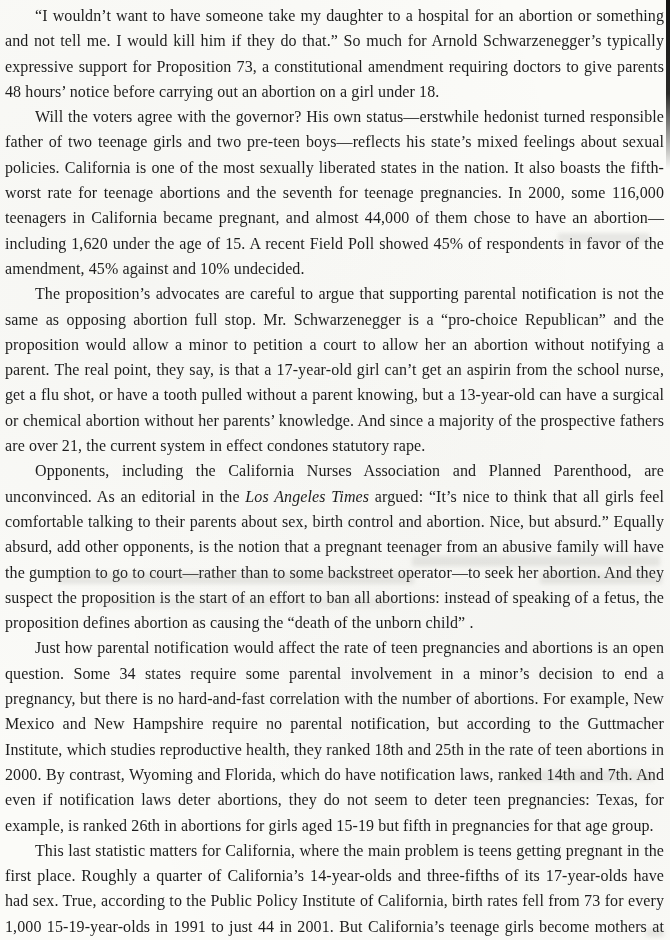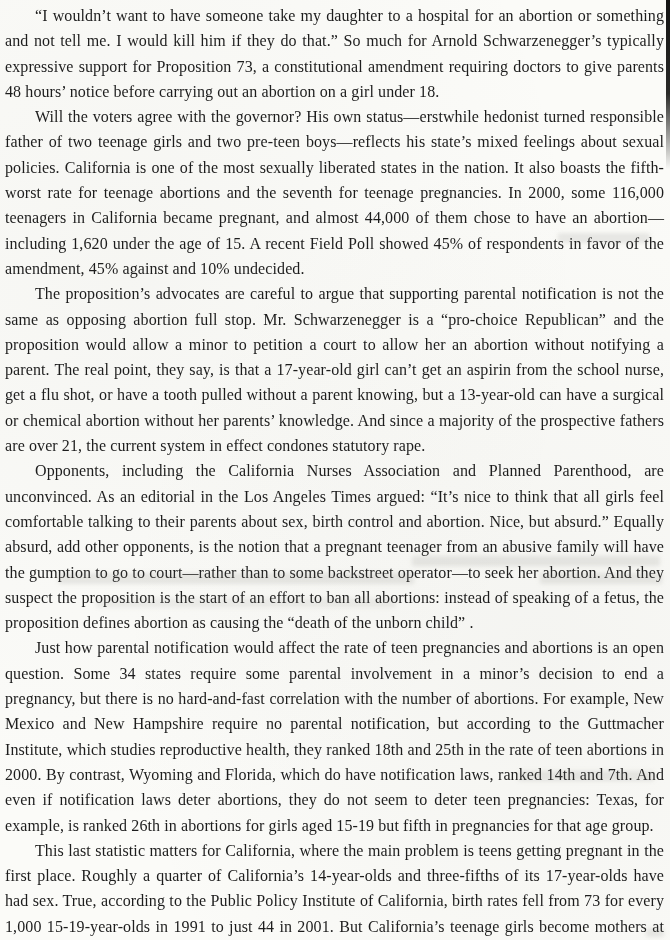--- a/index.html
+++ b/index.html
@@ -24,20 +24,21 @@
     line-height: 25.3px;
     color: #1d1d1d;
   }
   .para {
     margin: 0;
     text-indent: 30px;
     text-align: justify;
     letter-spacing: 0.1px;
   }
   .pub-italic {
+    font-style: italic;
   }
   
   .smudge {
     position: absolute;
     background: rgba(130, 130, 122, 0.16);
     filter: blur(2px);
     border-radius: 2px;
     pointer-events: none;
   }
   .smudge-1 { left: 558px; top: 233px; width: 92px;  height: 10px; }

